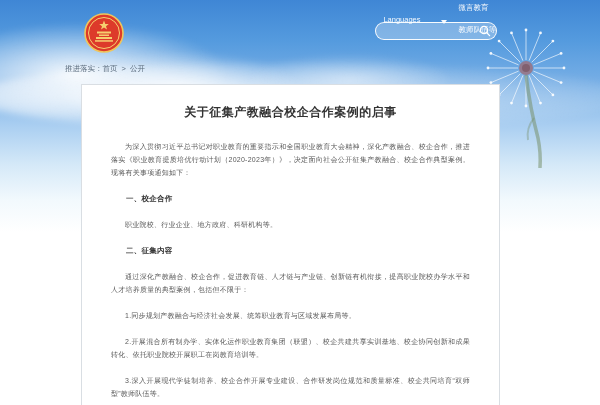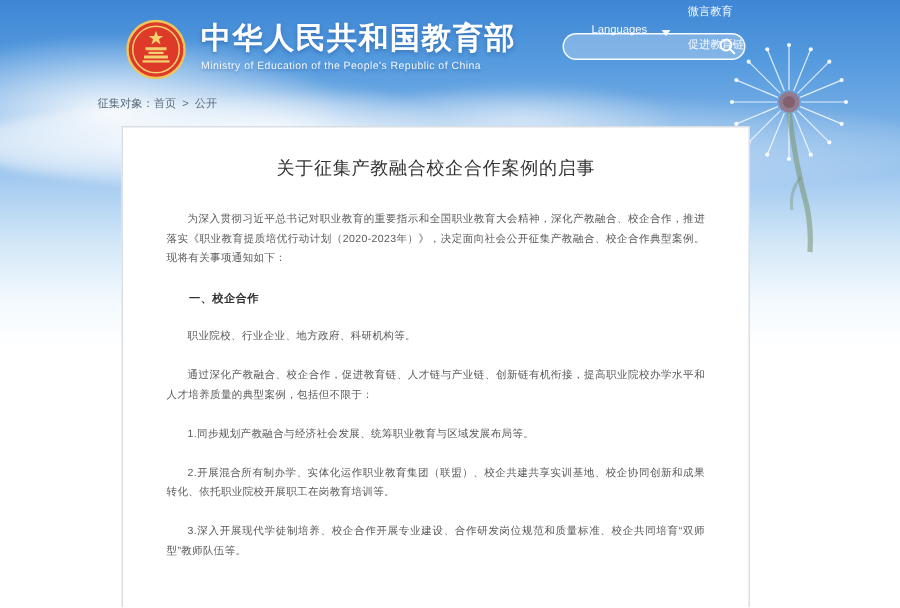--- a/index.html
+++ b/index.html
@@ -18,21 +18,21 @@
   .cloud.c3 { left:-30px; top:62px; width:660px; height:70px;
     background:radial-gradient(ellipse at 30% 50%, rgba(255,255,255,.75) 0%, rgba(255,255,255,0) 80%); }
   .cloud.c4 { left:250px; top:55px; width:200px; height:50px;
     background:radial-gradient(ellipse at 50% 50%, rgba(255,255,255,.5) 0%, rgba(255,255,255,0) 75%); }
   .dandelion { position:absolute; left:468px; top:8px; }
 
   
   .topbar { position:absolute; top:3px; right:104px; display:flex; align-items:center; gap:12px;
     font-size:7.5px; color:rgba(255,255,255,.95); z-index:5; }
   .topbar a { color:rgba(255,255,255,.95); text-decoration:none; cursor:pointer; }
-  .lang { display:flex; align-items:flex-end; gap:9px; cursor:pointer; }
+  .lang { display:flex; align-items:flex-end; gap:20px; cursor:pointer; }
   .caret { width:0; height:0; border-left:3px solid transparent; border-right:3px solid transparent;
     border-top:4px solid rgba(255,255,255,.95); display:inline-block; }
 
   
   .brand { position:absolute; left:84px; top:13px; display:flex; align-items:flex-start; cursor:pointer; z-index:5; }
   .emblem { width:40px; height:40px; flex:0 0 auto; }
   .brand-text { margin-left:10px; margin-top:2px; }
   .site-title { font-size:20px; font-weight:bold; color:#ffffff; letter-spacing:1px;
     text-shadow:0 1px 3px rgba(20,70,140,.45); line-height:22px; white-space:nowrap; }
   .site-sub { font-size:7px; color:rgba(255,255,255,.92); letter-spacing:.3px; margin-top:4px;
@@ -47,21 +47,21 @@
     display:flex; align-items:center; justify-content:center; }
 
   
   .breadcrumb { position:absolute; left:65px; top:64px; font-size:7.5px; color:#5a6b7c; z-index:5; }
   .breadcrumb a { color:#5a6b7c; text-decoration:none; cursor:pointer; }
   .breadcrumb .sep { margin:0 4px; }
 
   
   .card { position:absolute; left:81px; top:84px; width:419px; height:331px; background:#ffffff;
     border:1px solid #d9dee3; border-bottom:none; z-index:4; padding:13px 29px 0 29px; }
-  .doc-title { text-align:center; font-size:12px; font-weight:normal; color:#333333;
+  .doc-title { text-align:center; font-size:12px; font-weight:bold; color:#333333;
     letter-spacing:.5px; margin:6px 0 19px 0; }
   .doc-body { }
   .blk { font-size:7px; line-height:13px; color:#595959; letter-spacing:.25px;
     text-indent:2em; margin:13px 0; text-align:justify; }
   .blk-h { font-weight:bold; color:#333333; font-size:7.5px; }
 </style>
 </head>
 <body>
 
 <div class="page">
@@ -115,60 +115,57 @@
     </svg>
   </div>
 
   <div class="topbar">
     <span class="lang">
       <span>Languages</span>
       <span class="caret"></span>
     </span>
     <span style="display:flex; gap:12px;flex-direction:column;">
         <a class="top-link">微言教育</a>
-        <a class="top-link">促进教育链</a>
+        <a class="top-link">教师队伍等</a>
       </span>
   </div>
 
   <div class="brand">
     <svg class="emblem" viewBox="0 0 40 40">
       <circle cx="20" cy="20" r="19" fill="#dd3a2a" stroke="#f0c55a" stroke-width="1.6"></circle>
       <circle cx="20" cy="20" r="15.5" fill="none" stroke="#f6cf6f" stroke-width="1"></circle>
       <polygon fill="#f6cf6f" points="20,7.5 21.3,11 24.8,11 22,13.2 23,16.6 20,14.5 17,16.6 18,13.2 15.2,11 18.7,11"></polygon>
       <rect x="13" y="18.5" width="14" height="2" fill="#f6cf6f"></rect>
       <rect x="15" y="21.5" width="10" height="1.5" fill="#f6cf6f"></rect>
       <rect x="12" y="24" width="16" height="2" fill="#f6cf6f"></rect>
       <rect x="11" y="27.2" width="18" height="1.5" fill="#f6cf6f"></rect>
     </svg>
-    <div class="brand-text">
-      <div class="site-title">中华人民共和国教育部</div>
-      <div class="site-sub">Ministry of Education of the People's Republic of China</div>
-    </div>
   </div>
 
   <div class="searchbox">
     <input type="text" aria-label="search" placeholder="" style="">
     <button class="search-btn">
       <svg width="12" height="12" viewBox="0 0 12 12">
         <circle cx="5" cy="5" r="3.6" fill="none" stroke="#ffffff" stroke-width="1.3"></circle>
         <line x1="7.8" y1="7.8" x2="10.6" y2="10.6" stroke="#ffffff" stroke-width="1.3" stroke-linecap="round"></line>
       </svg>
     </button>
   </div>
 
   <div class="breadcrumb">
-    <span>征集对象：</span><a>首页</a><span class="sep">&gt;</span><a>公开</a>
+    <span>推进落实：</span><a>首页</a><span class="sep">&gt;</span><a>公开</a>
   </div>
 
   <div class="card">
     <h1 class="doc-title">关于征集产教融合校企合作案例的启事</h1>
     <div class="doc-body">
         <p class="blk blk-p">为深入贯彻习近平总书记对职业教育的重要指示和全国职业教育大会精神，深化产教融合、校企合作，推进落实《职业教育提质培优行动计划（2020-2023年）》，决定面向社会公开征集产教融合、校企合作典型案例。现将有关事项通知如下：</p>
         <p class="blk blk-h">一、校企合作</p>
         <p class="blk blk-p">职业院校、行业企业、地方政府、科研机构等。</p>
+        <p class="blk blk-h">二、征集内容</p>
         <p class="blk blk-p">通过深化产教融合、校企合作，促进教育链、人才链与产业链、创新链有机衔接，提高职业院校办学水平和人才培养质量的典型案例，包括但不限于：</p>
         <p class="blk blk-p">1.同步规划产教融合与经济社会发展、统筹职业教育与区域发展布局等。</p>
         <p class="blk blk-p">2.开展混合所有制办学、实体化运作职业教育集团（联盟）、校企共建共享实训基地、校企协同创新和成果转化、依托职业院校开展职工在岗教育培训等。</p>
         <p class="blk blk-p">3.深入开展现代学徒制培养、校企合作开展专业建设、合作研发岗位规范和质量标准、校企共同培育“双师型”教师队伍等。</p>
       </div>
   </div>
 
 </div>
 
 </body></html>

